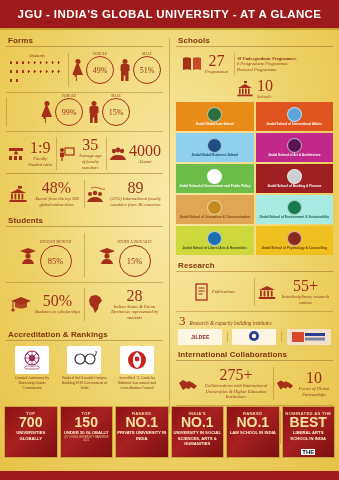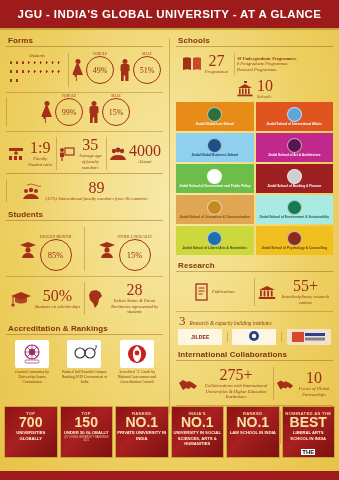--- a/index.html
+++ b/index.html
@@ -250,20 +250,38 @@
           <div class="num-block">
             <div class="big">4000</div>
             <div class="cap">Alumni</div>
           </div>
         </div>
       </div>
 
       <div class="sec-rule"></div>
 
       <div class="row">
+        <div class="cell">
+          <span class="gicon" style="margin-right:3px;">
+            <svg width="20" height="18" viewBox="0 0 20 18" aria-hidden="true">
+              <path d="M10 1 l2 1 v2" stroke="#a5301a" stroke-width="1" fill="none"></path>
+              <rect x="10" y="1" width="4" height="2.5" fill="#a5301a"></rect>
+              <path d="M2 8 L10 4 L18 8 z" fill="#a5301a"></path>
+              <rect x="3" y="8.5" width="1.8" height="6" fill="#a5301a"></rect>
+              <rect x="6.5" y="8.5" width="1.8" height="6" fill="#a5301a"></rect>
+              <rect x="10" y="8.5" width="1.8" height="6" fill="#a5301a"></rect>
+              <rect x="13.5" y="8.5" width="1.8" height="6" fill="#a5301a"></rect>
+              <rect x="1.5" y="15" width="17" height="2" fill="#a5301a"></rect>
+            </svg>
+          </span>
+          <div class="num-block">
+            <div class="big">48%</div>
+            <div class="cap">Alumni from the top 200 global universities</div>
+          </div>
+        </div>
         <div class="vline"></div>
         <div class="cell">
           <span class="gicon" style="margin-right:3px;">
             <svg width="20" height="18" viewBox="0 0 20 18" aria-hidden="true">
               <path d="M4 3 q4-2 8 0 t6 1" stroke="#a5301a" stroke-width="1" fill="none" opacity=".7"></path>
               <circle cx="3" cy="9" r="2" fill="#a5301a"></circle>
               <circle cx="8" cy="8" r="2.2" fill="#a5301a"></circle>
               <circle cx="13" cy="9" r="2" fill="#a5301a"></circle>
               <path d="M0 17 q2-5 8-5 t8 5 z" fill="#a5301a"></path>
             </svg>

